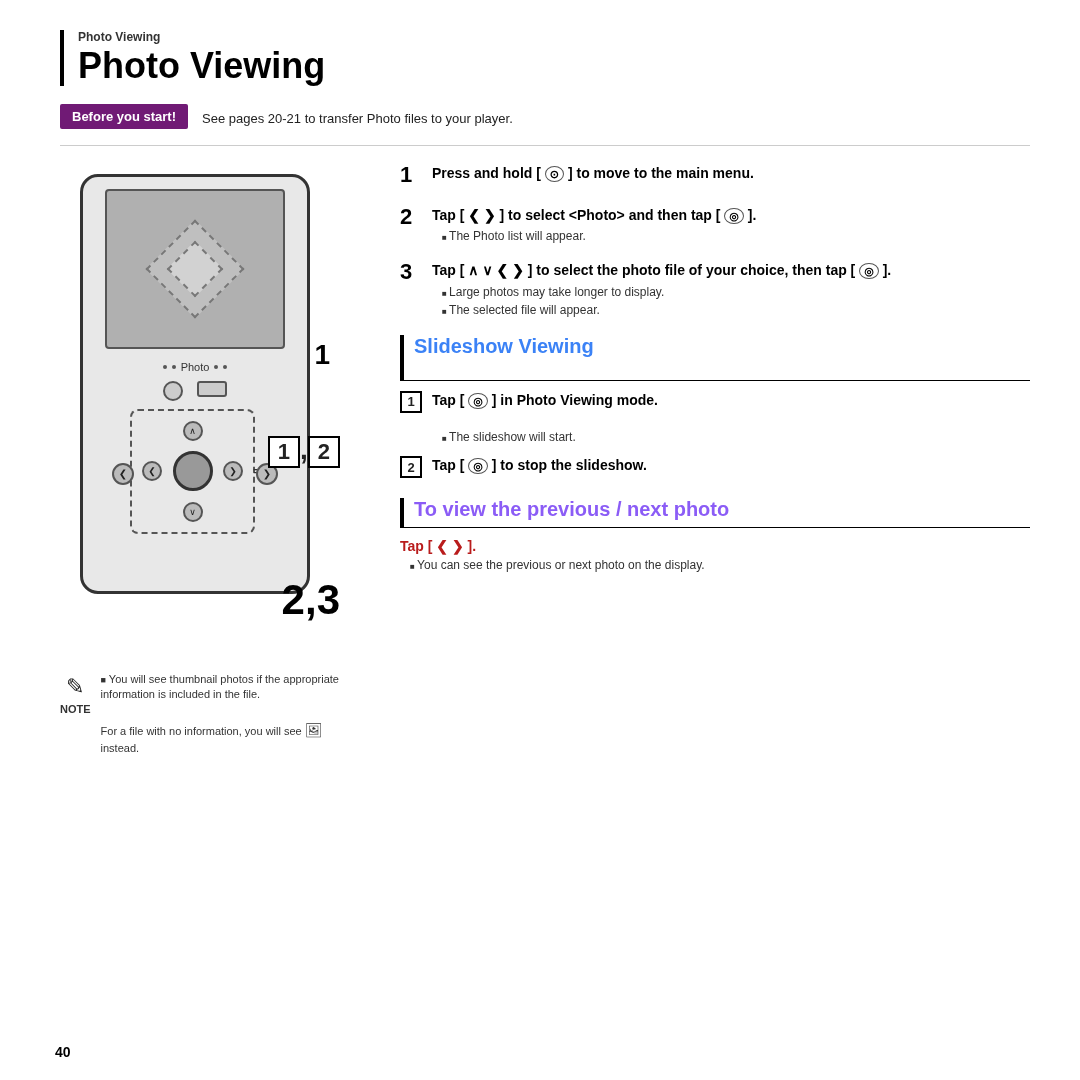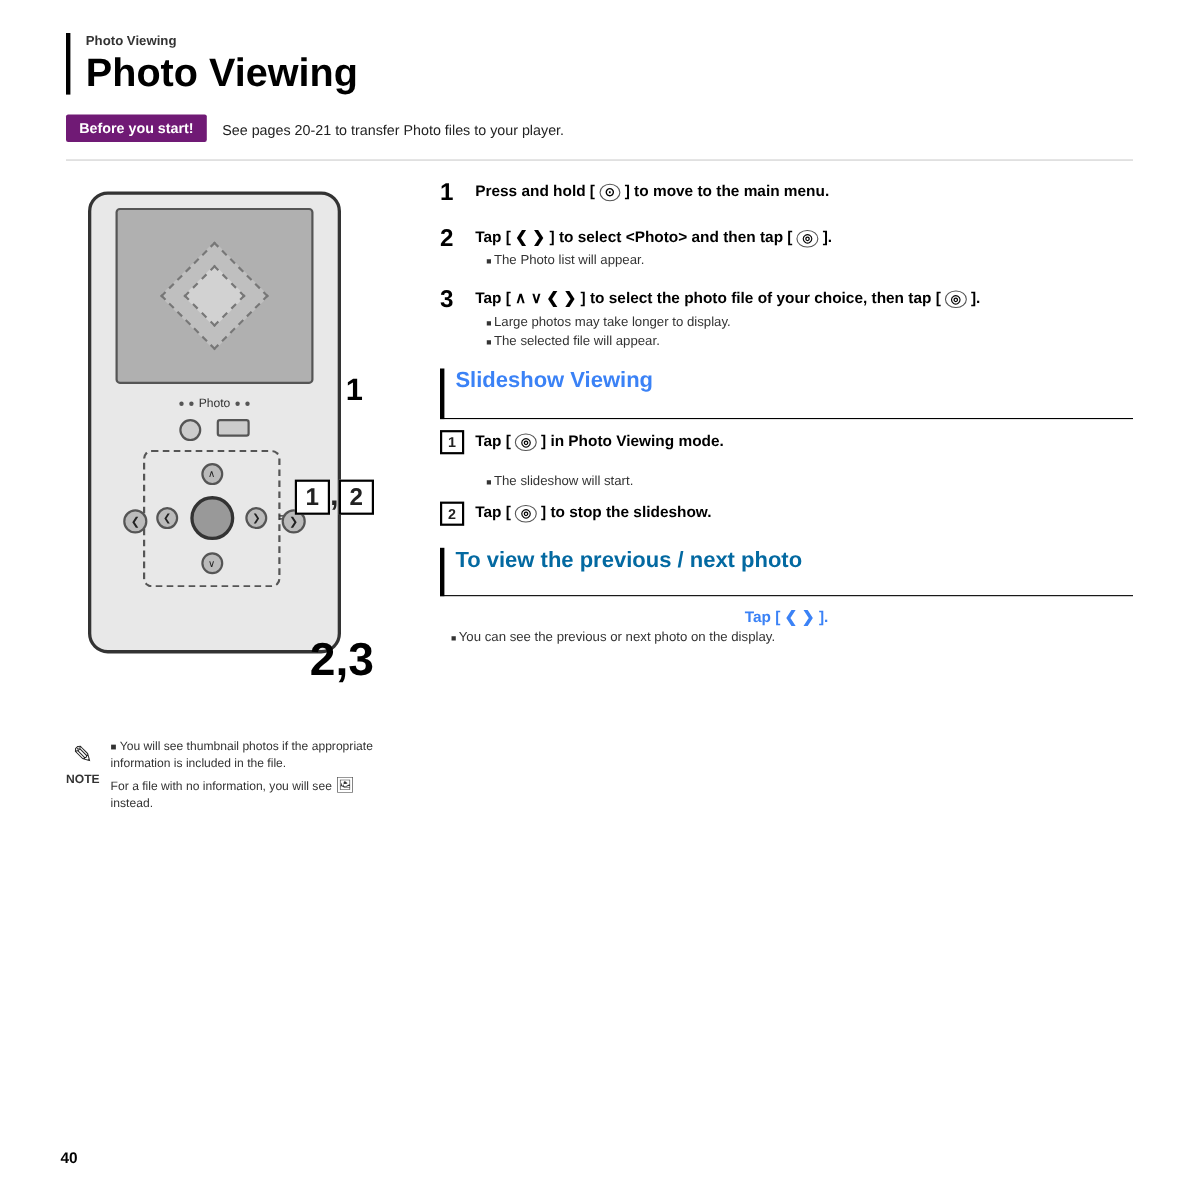--- a/index.html
+++ b/index.html
@@ -304,33 +304,32 @@
     .small-step-sub::before {
       content: '■ ';
       font-size: 8px;
     }
     .section2 {
       margin-top: 20px;
     }
     .section2-heading {
       font-size: 20px;
       font-weight: bold;
-      color: #0369a1;
+      color: #8b5cf6;
       border-bottom: 1px solid #000;
-      padding-bottom: 20px;
+      padding-bottom: 6px;
       margin-bottom: 10px;
       border-left: 4px solid #000;
       padding-left: 10px;
     }
     .tap-label {
       font-size: 14px;
       font-weight: bold;
-      color: #3b82f6;
+      color: #b91c1c;
       margin-bottom: 0;
-      text-align: center;
     }
     .tap-sub {
       font-size: 12px;
       color: #333;
       margin-top: 4px;
       padding-left: 10px;
     }
     .tap-sub::before {
       content: '■ ';
       font-size: 8px;
@@ -451,21 +450,21 @@
         </div>
         <div class="num-overlay-23">2,3</div>
       </div>
 
       <div class="note-section">
         <div style="display:flex;flex-direction:column;align-items:center;gap:3px;">
           <span class="note-icon">✎</span>
           <span class="note-label">NOTE</span>
         </div>
         <div class="note-content">
-          <div style="margin-bottom:2px;">
+          <div style="margin-bottom:19px;">
             <span style="font-size:9px;vertical-align:middle;">■</span> You will see thumbnail photos if the appropriate information is included in the file.
           </div>
           <div>
             For a file with no information, you will see <span style="font-size:14px;">🖼</span> instead.
           </div>
         </div>
       </div>
     </div>
 
     <div class="right-col">

